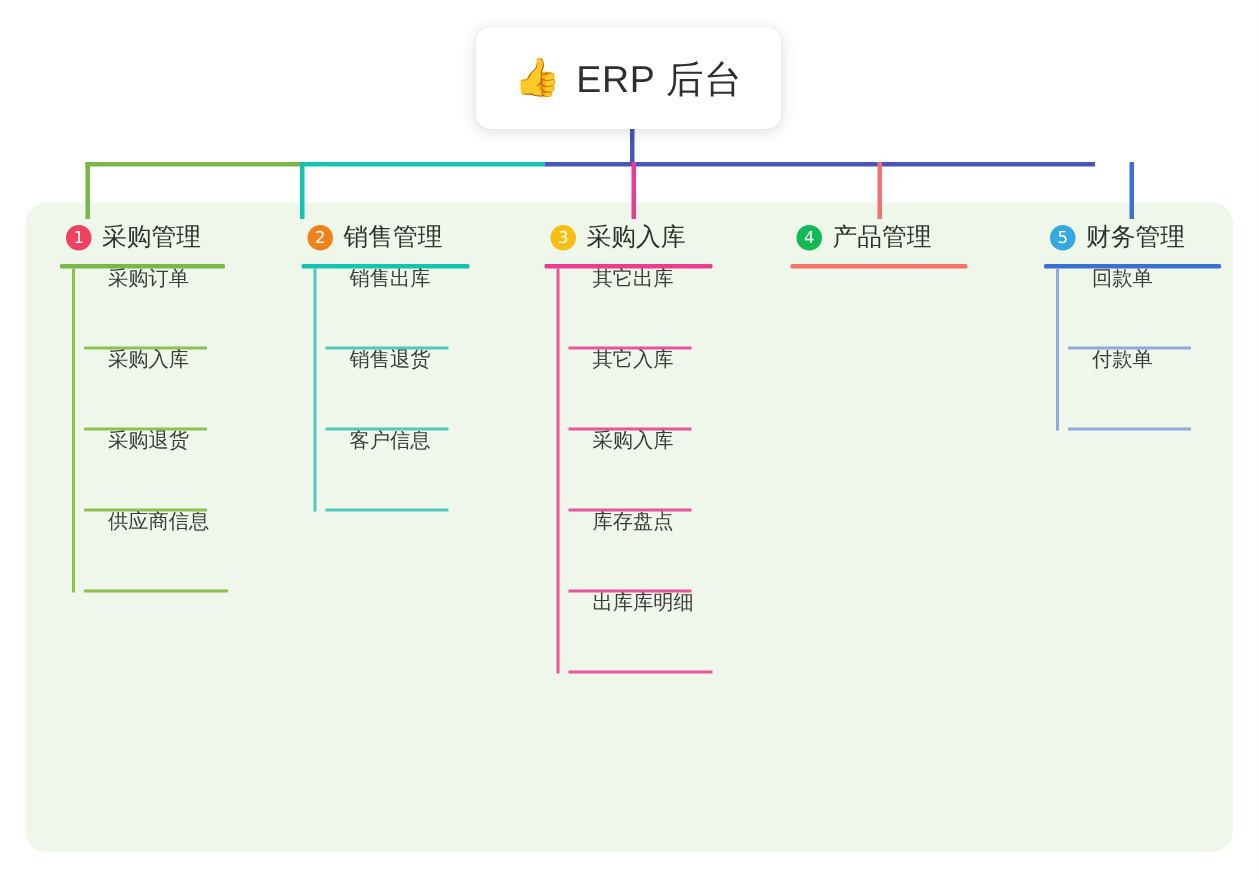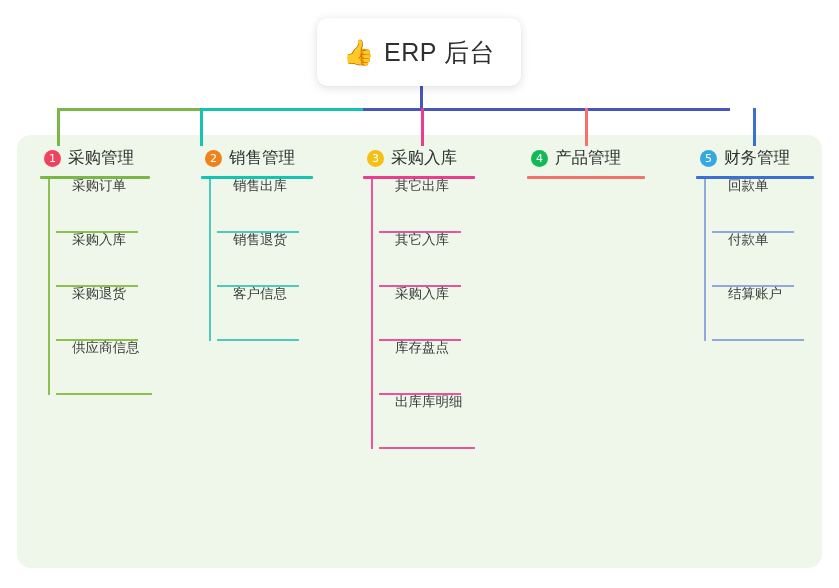--- a/index.html
+++ b/index.html
@@ -254,19 +254,15 @@
       <div class="items">
         <div class="items-spine" style="background: rgb(145, 168, 221);"></div>
         <div class="item">
           <span class="item-label">回款单</span>
           <div class="item-rule" style="width: 82px; background: rgb(145, 168, 221);"></div>
         </div>
         <div class="item">
           <span class="item-label">付款单</span>
           <div class="item-rule" style="width: 82px; background: rgb(145, 168, 221);"></div>
         </div>
-        <div class="item">
-          <span class="item-label">结算账户</span>
-          <div class="item-rule" style="width: 92px; background: rgb(145, 168, 221);"></div>
-        </div>
       </div>
     </div>
   </div>
 
 </body></html>

